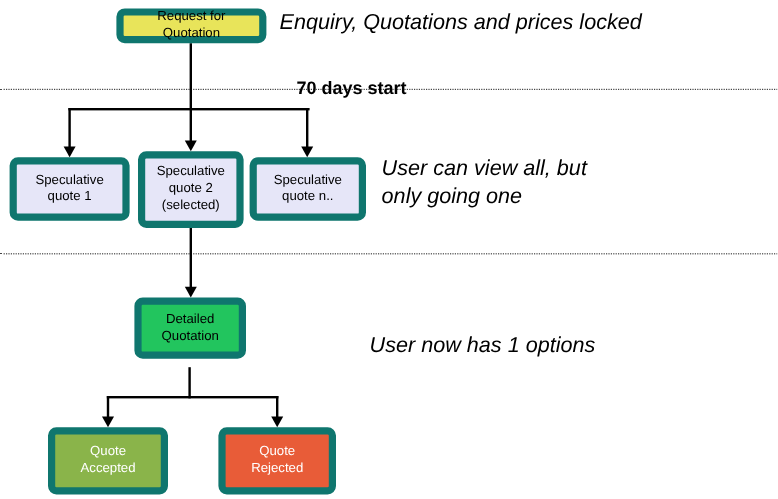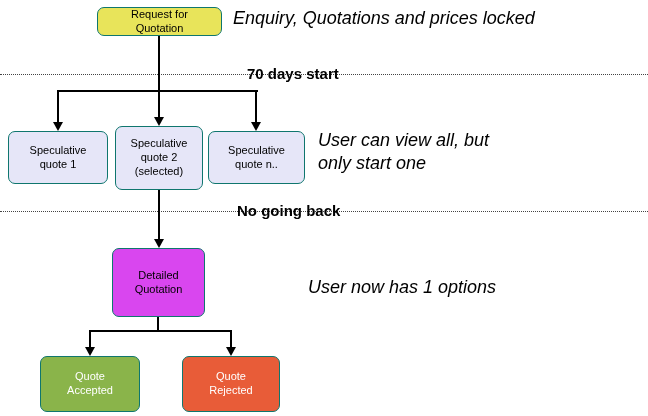--- a/index.html
+++ b/index.html
@@ -6,21 +6,21 @@
   .canvas {
     position: relative;
     width: 648px;
     height: 416px;
     background: #ffffff;
     font-family: "Liberation Sans", sans-serif;
     overflow: hidden;
   }
   .node {
     position: absolute;
-    border: 1px solid #0f766e;
+    border: 6px solid #0f766e;
     border-radius: 7px;
     display: flex;
     align-items: center;
     justify-content: center;
     text-align: center;
     font-size: 11px;
     line-height: 1.25;
     white-space: pre-line;
     box-sizing: border-box;
     padding: 1px;
@@ -88,30 +88,29 @@
   <div class="node" style="left: 8px; top: 131px; width: 100px; height: 53px; background-color: rgb(230, 230, 248); color: rgb(0, 0, 0);">Speculative
 quote 1</div>
 
   <div class="node" style="left: 115px; top: 126px; width: 88px; height: 64px; background-color: rgb(230, 230, 248); color: rgb(0, 0, 0);">Speculative
 quote 2
 (selected)</div>
 
   <div class="node" style="left: 208px; top: 131px; width: 97px; height: 53px; background-color: rgb(230, 230, 248); color: rgb(0, 0, 0);">Speculative
 quote n..</div>
 
-  <div class="node" style="left: 112px; top: 248px; width: 93px; height: 69px; background-color: #d946ef; color: rgb(0, 0, 0);">Detailed
+  <div class="node" style="left: 112px; top: 248px; width: 93px; height: 51px; background-color: #22c55e; color: rgb(0, 0, 0);">Detailed
 Quotation</div>
 
   <div class="node" style="left: 40px; top: 356px; width: 100px; height: 56px; background-color: rgb(138, 180, 74); color: rgb(255, 255, 255);">Quote
 Accepted</div>
 
   <div class="node" style="left: 182px; top: 356px; width: 98px; height: 56px; background-color: rgb(232, 92, 56); color: rgb(255, 255, 255);">Quote
 Rejected</div>
 
   <div class="divider-label" style="left:247px; top:65px;">70 days start</div>
-  <div class="divider-label" style="left:237px; top:202px;">No going back</div>
 
   <div class="annotation" style="left:233px; top:7px;">Enquiry, Quotations and prices locked</div>
   <div class="annotation" style="left:318px; top:129px;">User can view all, but
-only start one</div>
+only going one</div>
   <div class="annotation" style="left:308px; top:276px;">User now has 1 options</div>
 
 </div>
 
 </body></html>

